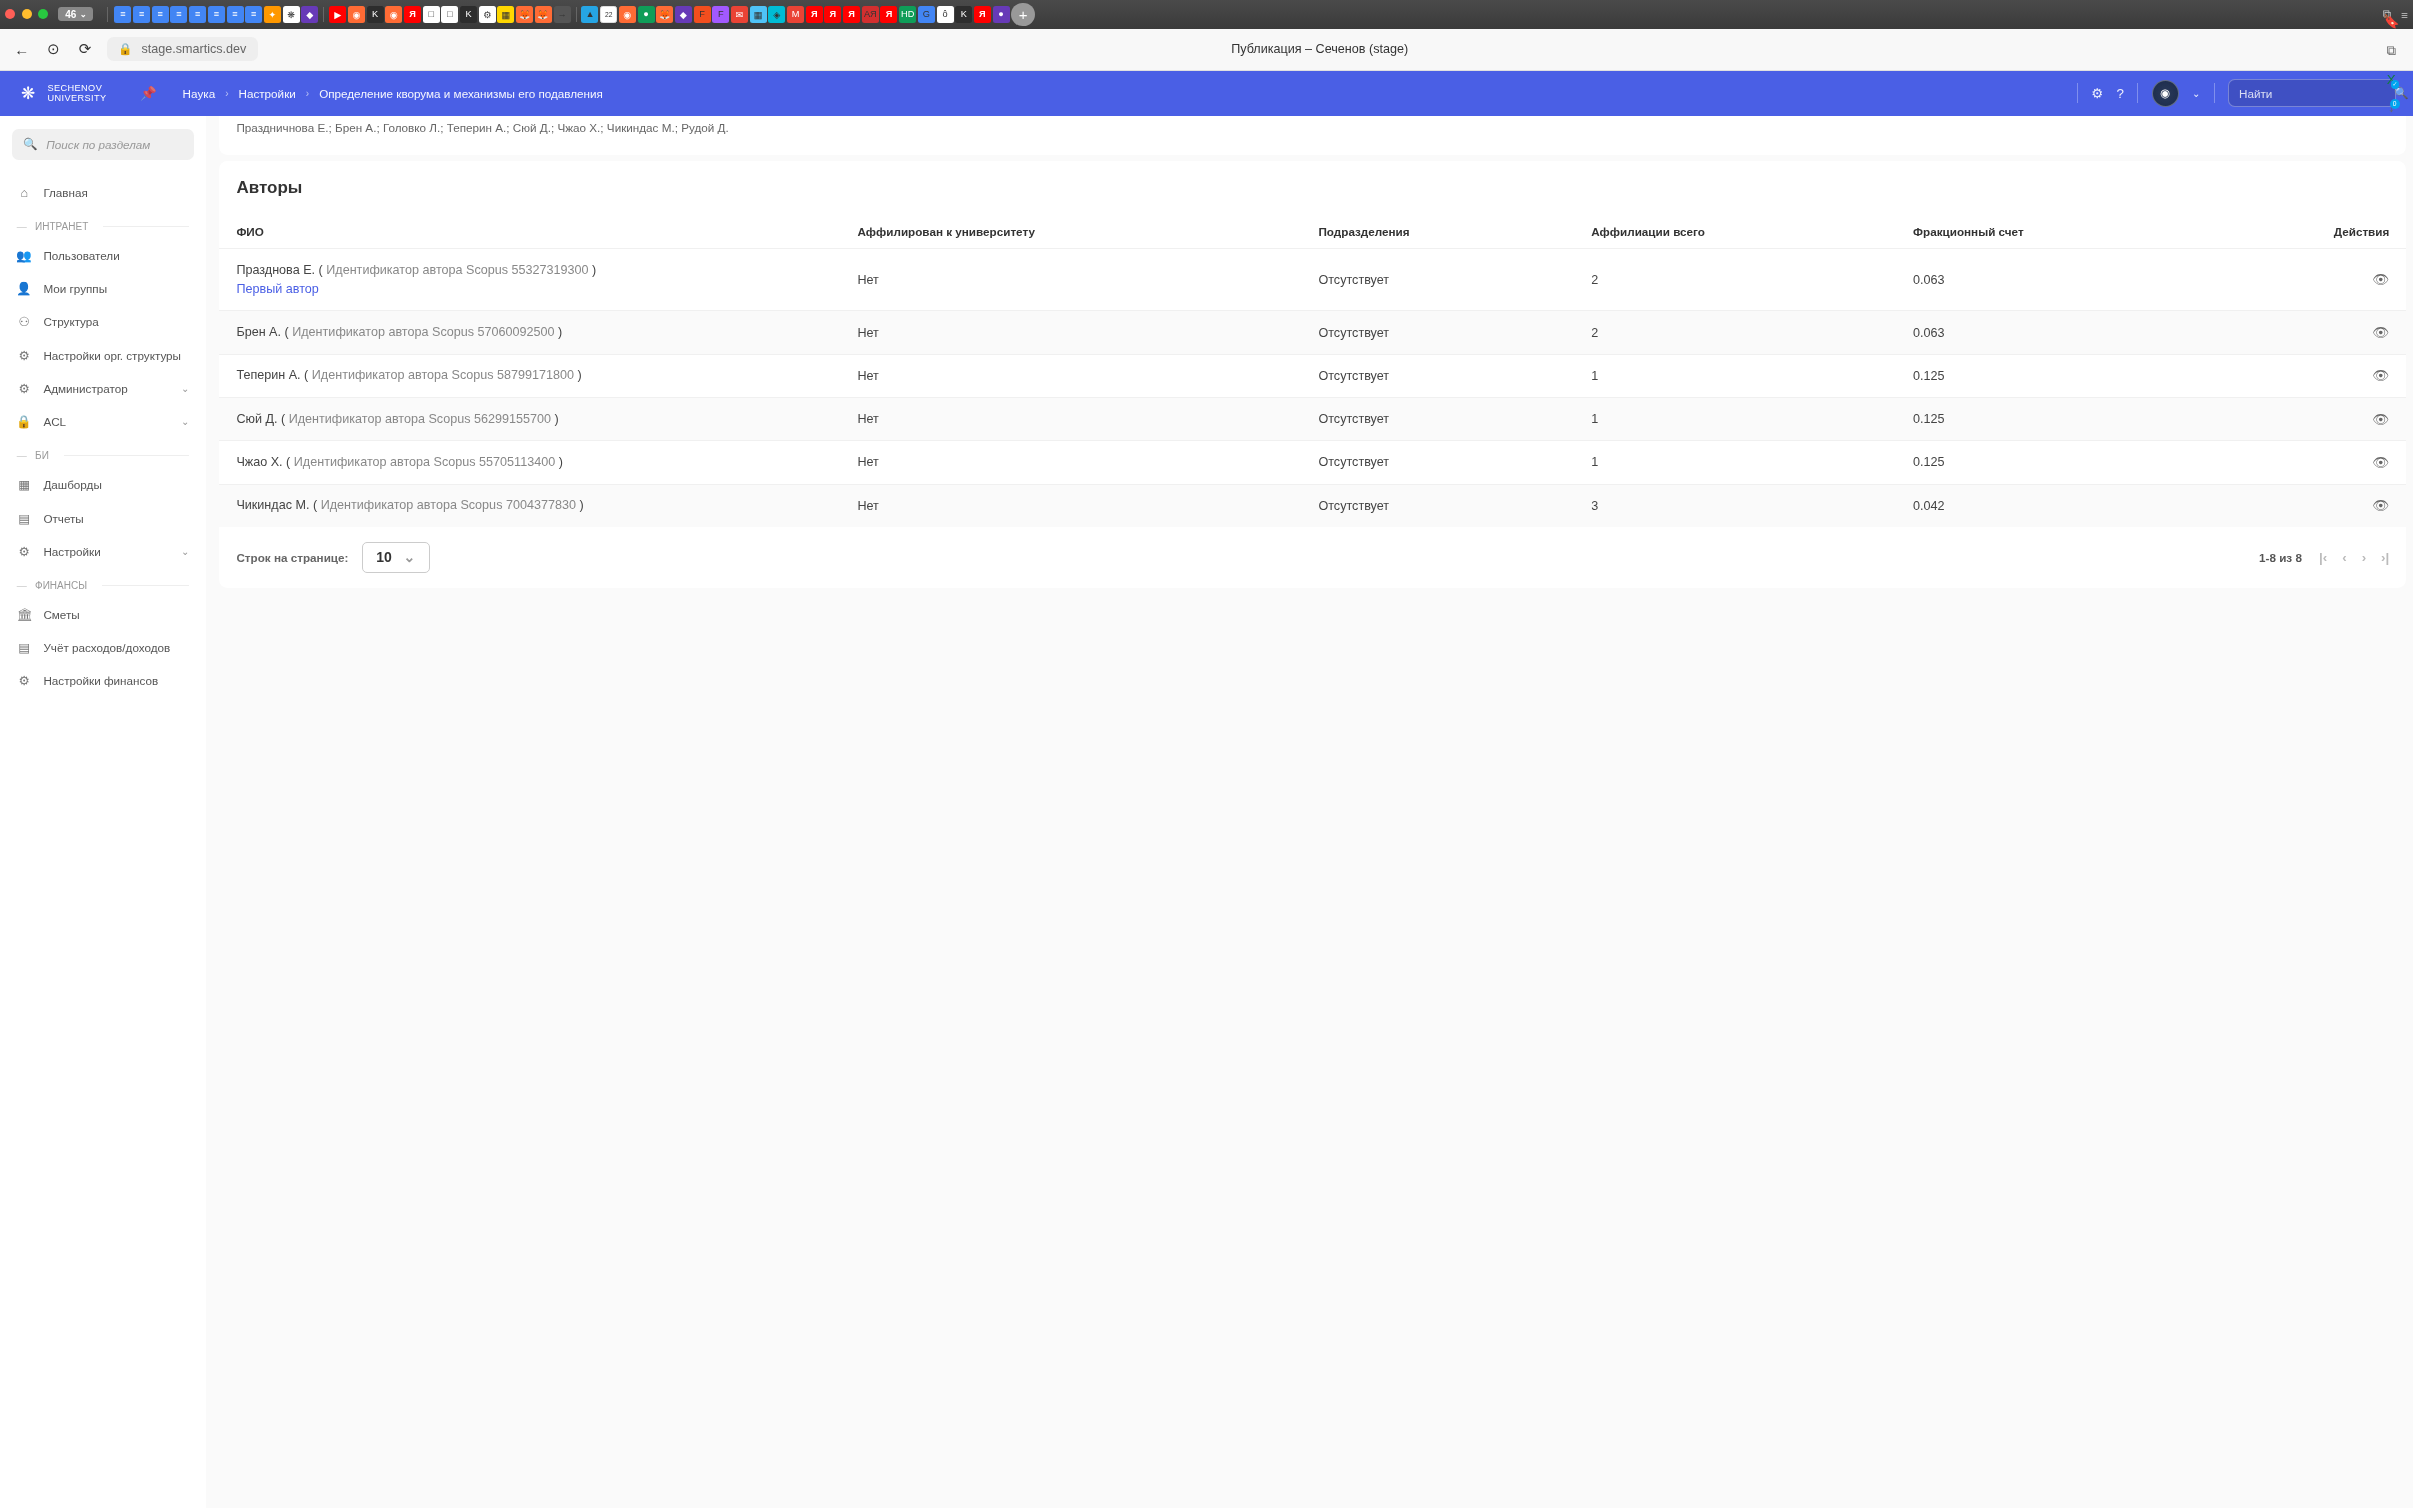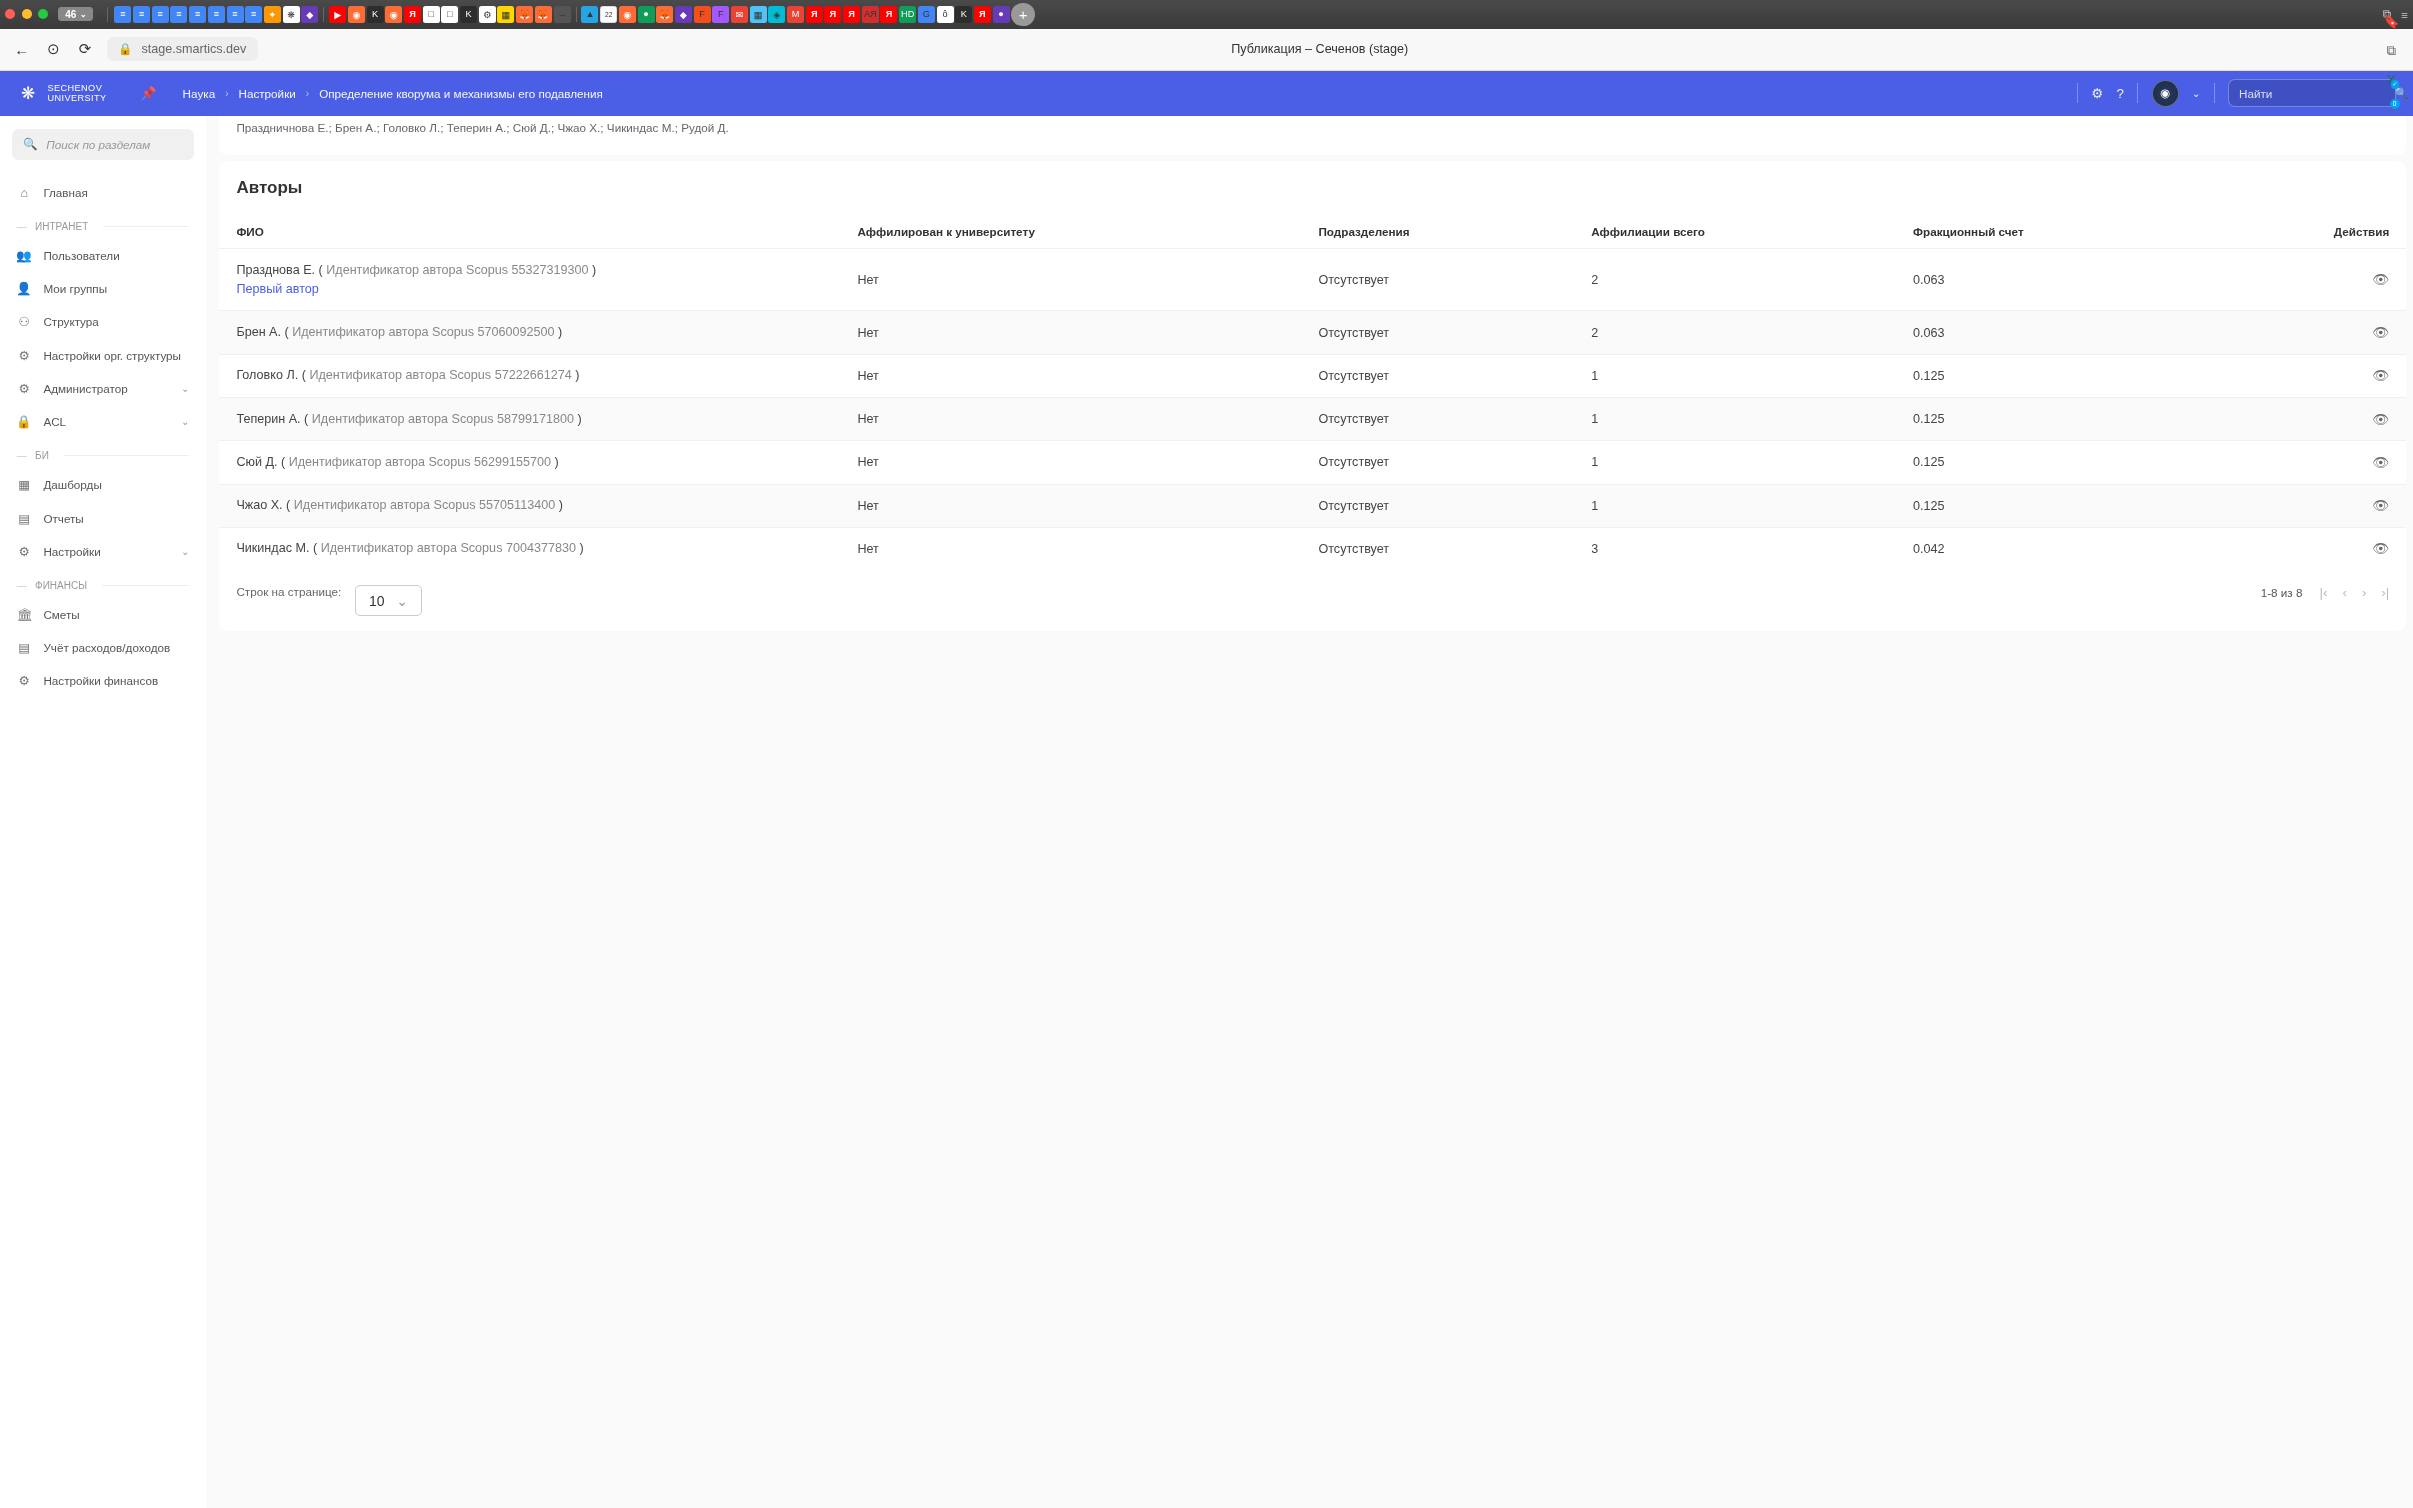--- a/index.html
+++ b/index.html
@@ -84,21 +84,21 @@
 .tbl th { text-align: left; font-weight: 600; padding: 10px 17px; font-size: 11.7px; color: #333; vertical-align: top; }
 .tbl td { padding: 11.7px 17px; font-size: 12.6px; vertical-align: middle; color: #444; }
 .tbl tbody tr { border-top: 0.8px solid #f0f0f0; }
 .tbl tbody tr:nth-child(even) { background: #fafafa; }
 .fio-cell { max-width: 285px; line-height: 1.5; }
 .scopus-id { color: #888; }
 .author-tag { color: #4a5fe5; }
 .eye-icon { color: #666; font-size: 13.4px; cursor: pointer; }
 
 
-.pagination { display: flex; align-items: flex-start; padding: 15px 17px; gap: 13.4px; }
+.pagination { display: flex; align-items: center; padding: 15px 17px; gap: 13.4px; font-weight: bold; }
 .pg-label { color: #666; font-size: 11.7px; }
 .pg-select { border: 0.8px solid #ccc; border-radius: 5px; padding: 6.7px 13.4px; display: flex; align-items: center; gap: 11.7px; cursor: pointer; font-size: 14px; }
 .pg-right { margin-left: auto; display: flex; align-items: center; gap: 17px; }
 .pg-info { color: #555; font-size: 11.7px; }
 .pg-arrows { display: flex; gap: 15px; color: #bbb; font-size: 13.4px; }
 .pg-arrow { cursor: pointer; }
 </style>
 </head>
 <body>
 
@@ -315,28 +315,20 @@
             </tr>
             <tr>
     <td class="fio-cell">Брен А. ( <span class="scopus-id">Идентификатор автора Scopus 57060092500</span> )</td>
     <td>Нет</td>
     <td>Отсутствует</td>
     <td>2</td>
     <td>0.063</td>
     <td style="text-align:right;"><span class="eye-icon">👁</span></td>
             </tr>
             <tr>
-    <td class="fio-cell">Головко Л. ( <span class="scopus-id">Идентификатор автора Scopus 57222661274</span> )</td>
-    <td>Нет</td>
-    <td>Отсутствует</td>
-    <td>1</td>
-    <td>0.125</td>
-    <td style="text-align:right;"><span class="eye-icon">👁</span></td>
-            </tr>
-            <tr>
     <td class="fio-cell">Теперин А. ( <span class="scopus-id">Идентификатор автора Scopus 58799171800</span> )</td>
     <td>Нет</td>
     <td>Отсутствует</td>
     <td>1</td>
     <td>0.125</td>
     <td style="text-align:right;"><span class="eye-icon">👁</span></td>
             </tr>
             <tr>
     <td class="fio-cell">Сюй Д. ( <span class="scopus-id">Идентификатор автора Scopus 56299155700</span> )</td>
     <td>Нет</td>

